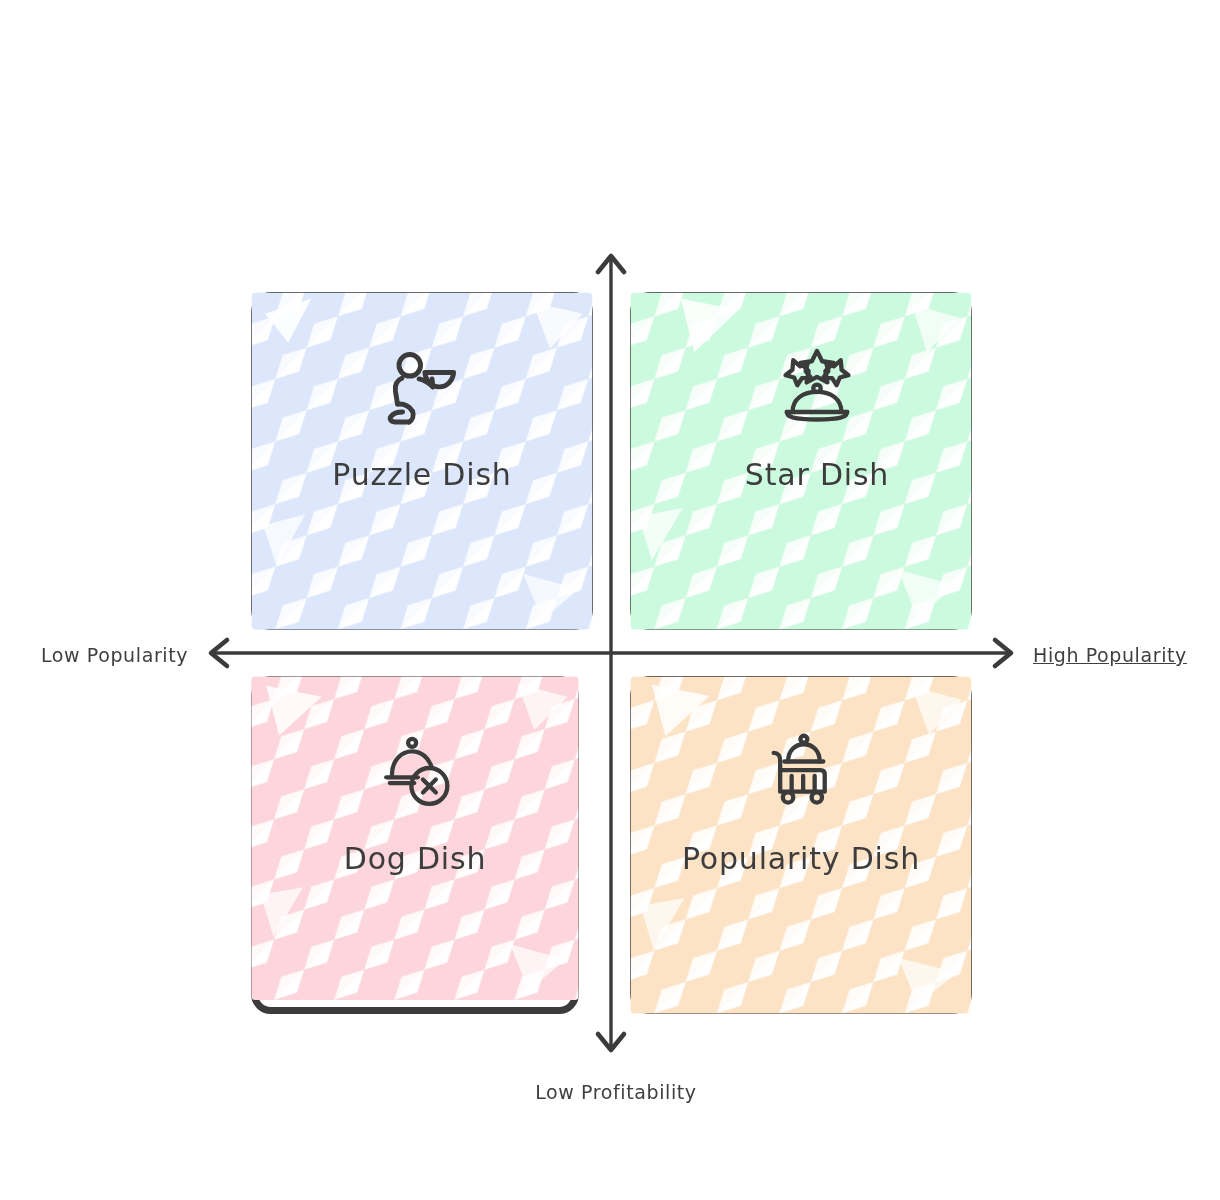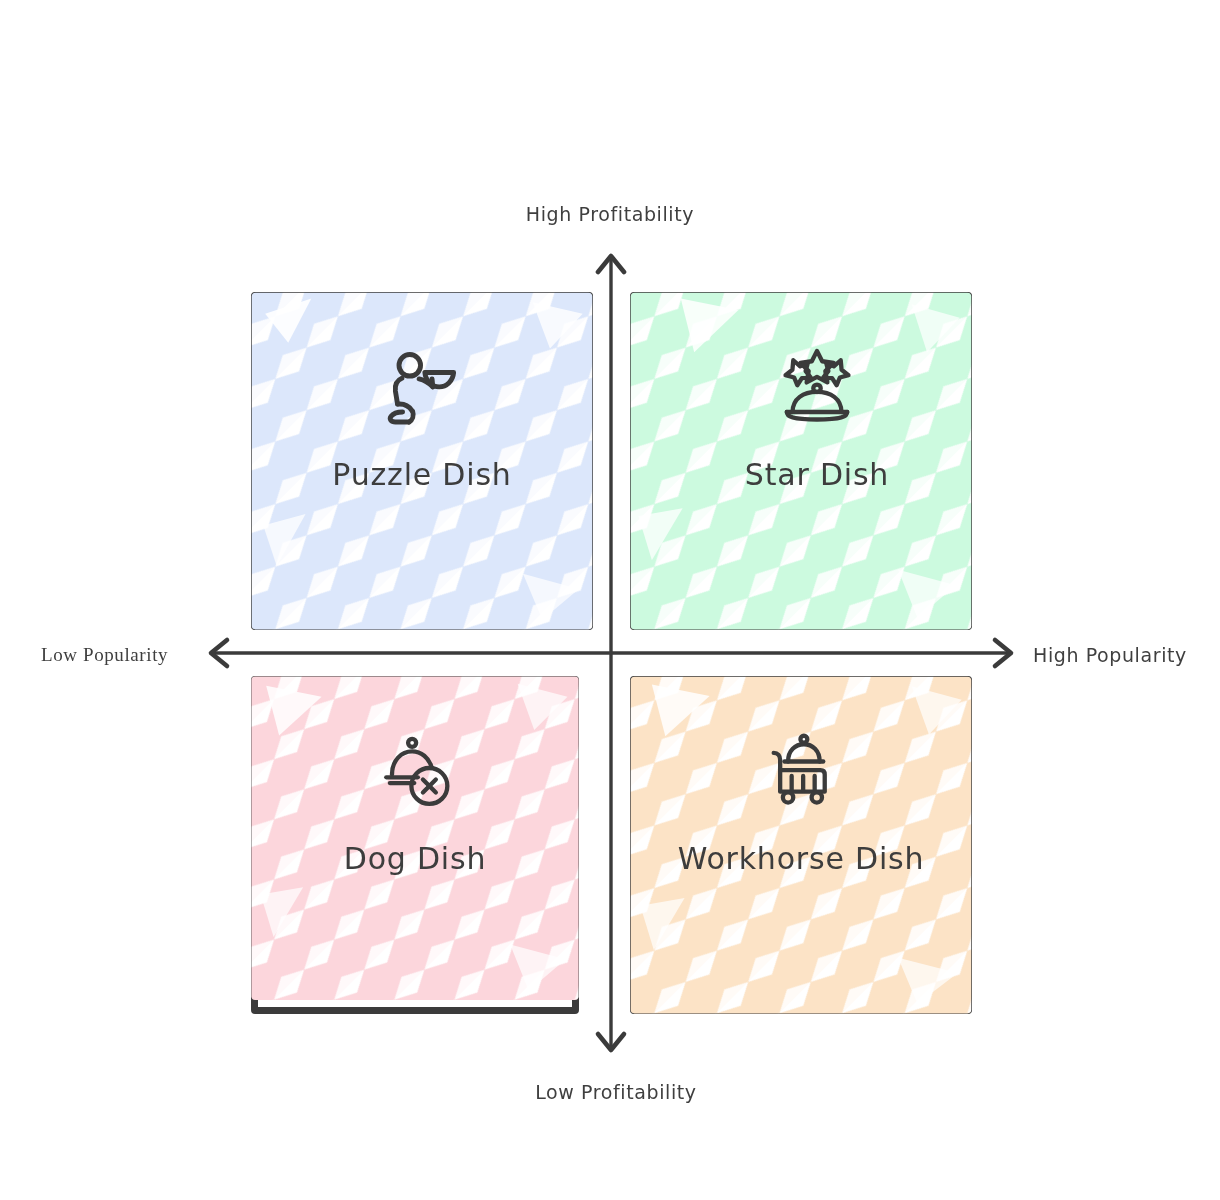--- a/index.html
+++ b/index.html
@@ -38,32 +38,32 @@
     text-align: center;
   }
   #label-bottom {
     left: 12px; right: 0;
     top: 1081px;
     text-align: center;
   }
   #label-left {
     left: 41px;
     top: 644px;
-    font-family: Liberation Serif, serif;
   }
   #label-right {
     left: 1033px;
     top: 644px;
+    text-decoration: underline;
   }
 
   
   .quad {
     position: absolute;
     border: 7px solid #3b3b3b;
-    border-radius: 4px;
+    border-radius: 20px;
     box-sizing: border-box;
     display: flex;
     flex-direction: column;
     align-items: center;
     justify-content: flex-start;
     overflow: visible;
   }
   .quad-fill {
     position: absolute;
     left: -14px;
@@ -109,21 +109,20 @@
     width: 1220px; height: 1200px;
     z-index: 5;
     pointer-events: none;
   }
 </style>
 </head>
 <body>
 
 <div id="canvas">
 
-  <div class="axis-label" id="label-top">High Profitability</div>
 
   <div class="axis-label" id="label-bottom">Low Profitability</div>
 
   <div class="axis-label" id="label-left">Low Popularity</div>
 
   <div class="axis-label" id="label-right">High Popularity</div>
 
   <div class="quad" id="quad-puzzle">
     <svg class="quad-fill" viewBox="0 0 370 366" preserveAspectRatio="none">
       <defs>
@@ -233,21 +232,21 @@
         <path d="M23 24 c0 -7.6 5 -12 11 -12 c6 0 11 4.4 11 12"></path>
         <path d="M20.5 24 l27 0"></path>
         <path d="M13 18 c3 0 4.5 2 4.5 5 l0 7"></path>
         <path d="M17.5 30 l28 0 c2 0 3 1 3 3 l0 12 l-31 0 z"></path>
         <path d="M25.5 34 l0 10"></path>
         <path d="M33.5 34 l0 10"></path>
         <path d="M41.5 34 l0 10"></path>
         <circle cx="23" cy="49" r="3.6"></circle>
         <circle cx="43" cy="49" r="3.6"></circle>
       </svg>
-      <div class="quad-title">Workhorse Dish</div>
+      <div class="quad-title">Popularity Dish</div>
     </div>
   </div>
 
   <svg id="axes" viewBox="0 0 1220 1200">
 
     <g>
       <line x1="611" y1="258" x2="611" y2="1048" stroke="#3b3b3b" stroke-width="3.4" stroke-linecap="round"></line>
       <path d="M598 272 L611 256 L624 272" stroke="#3b3b3b" stroke-width="4.6" fill="none" stroke-linecap="round" stroke-linejoin="round"></path>
       <path d="M598 1034 L611 1050 L624 1034" stroke="#3b3b3b" stroke-width="4.6" fill="none" stroke-linecap="round" stroke-linejoin="round"></path>
     </g>

